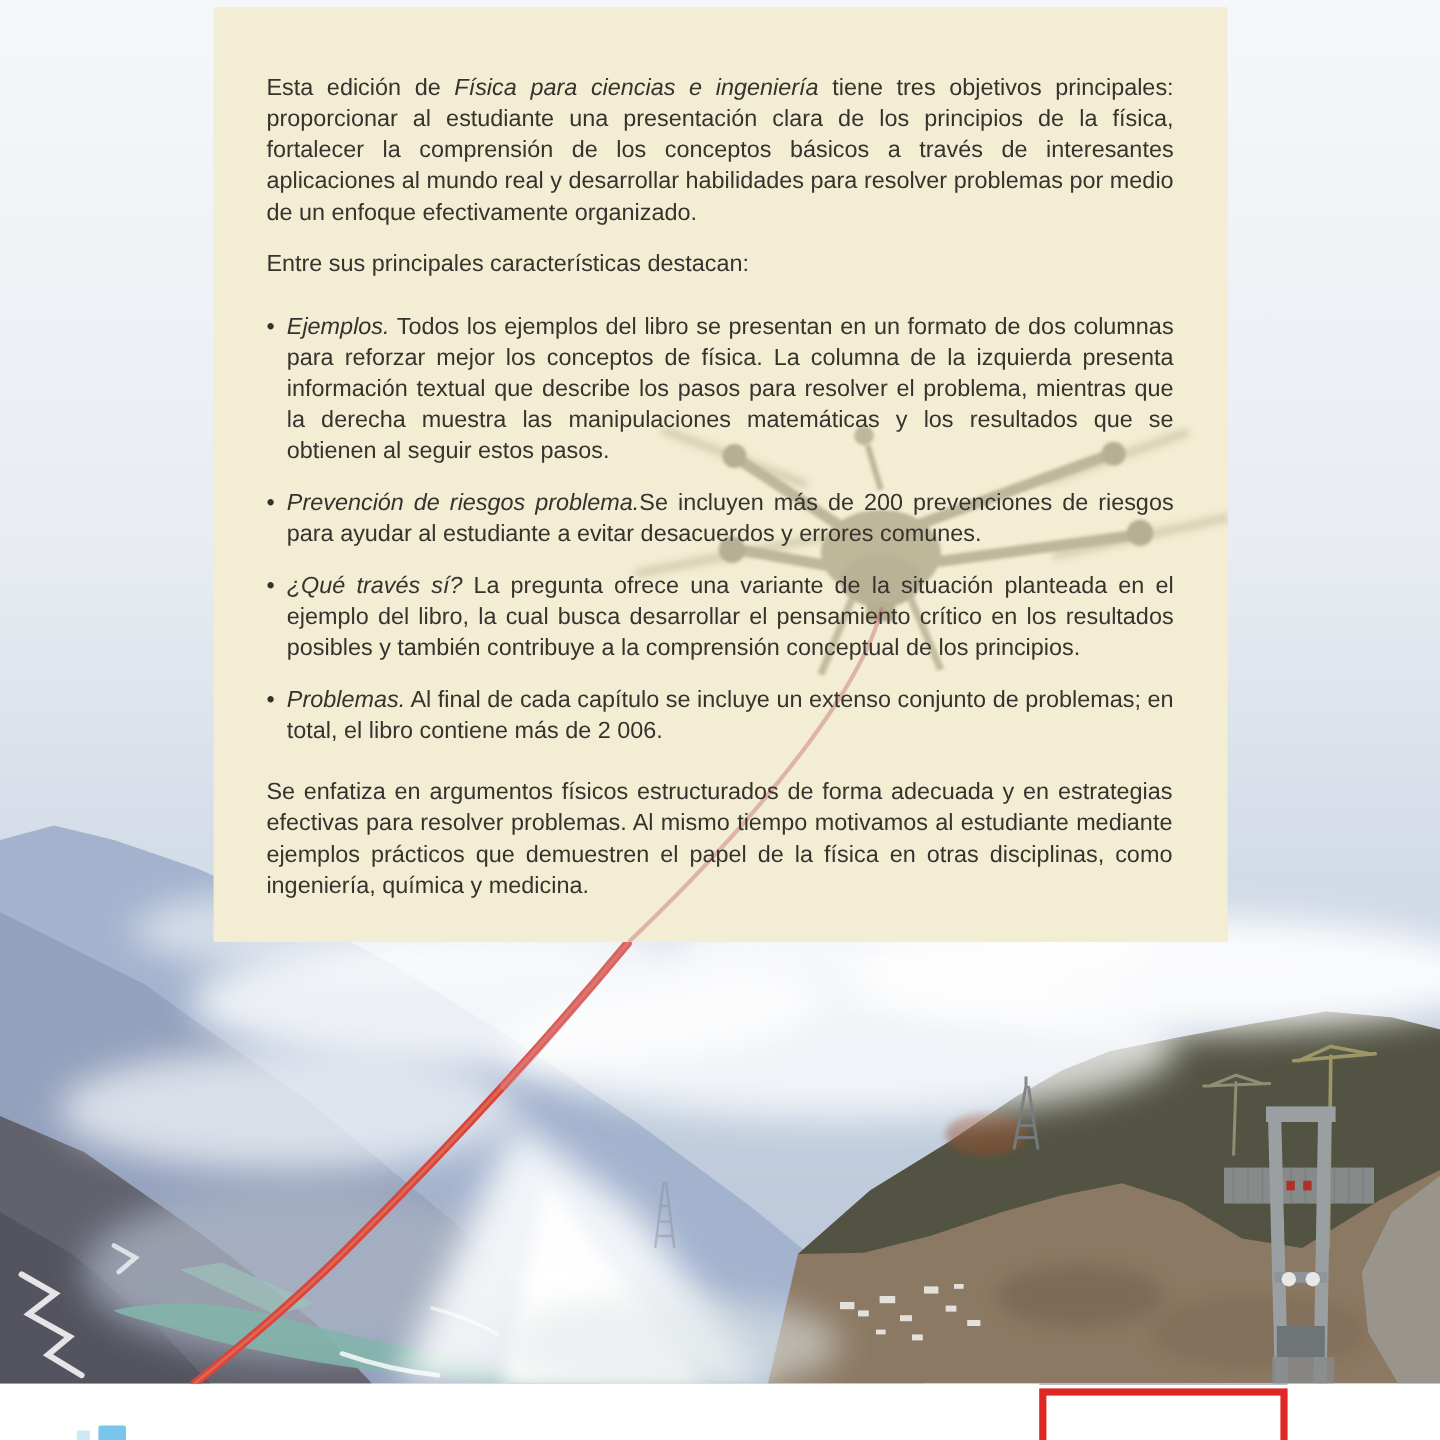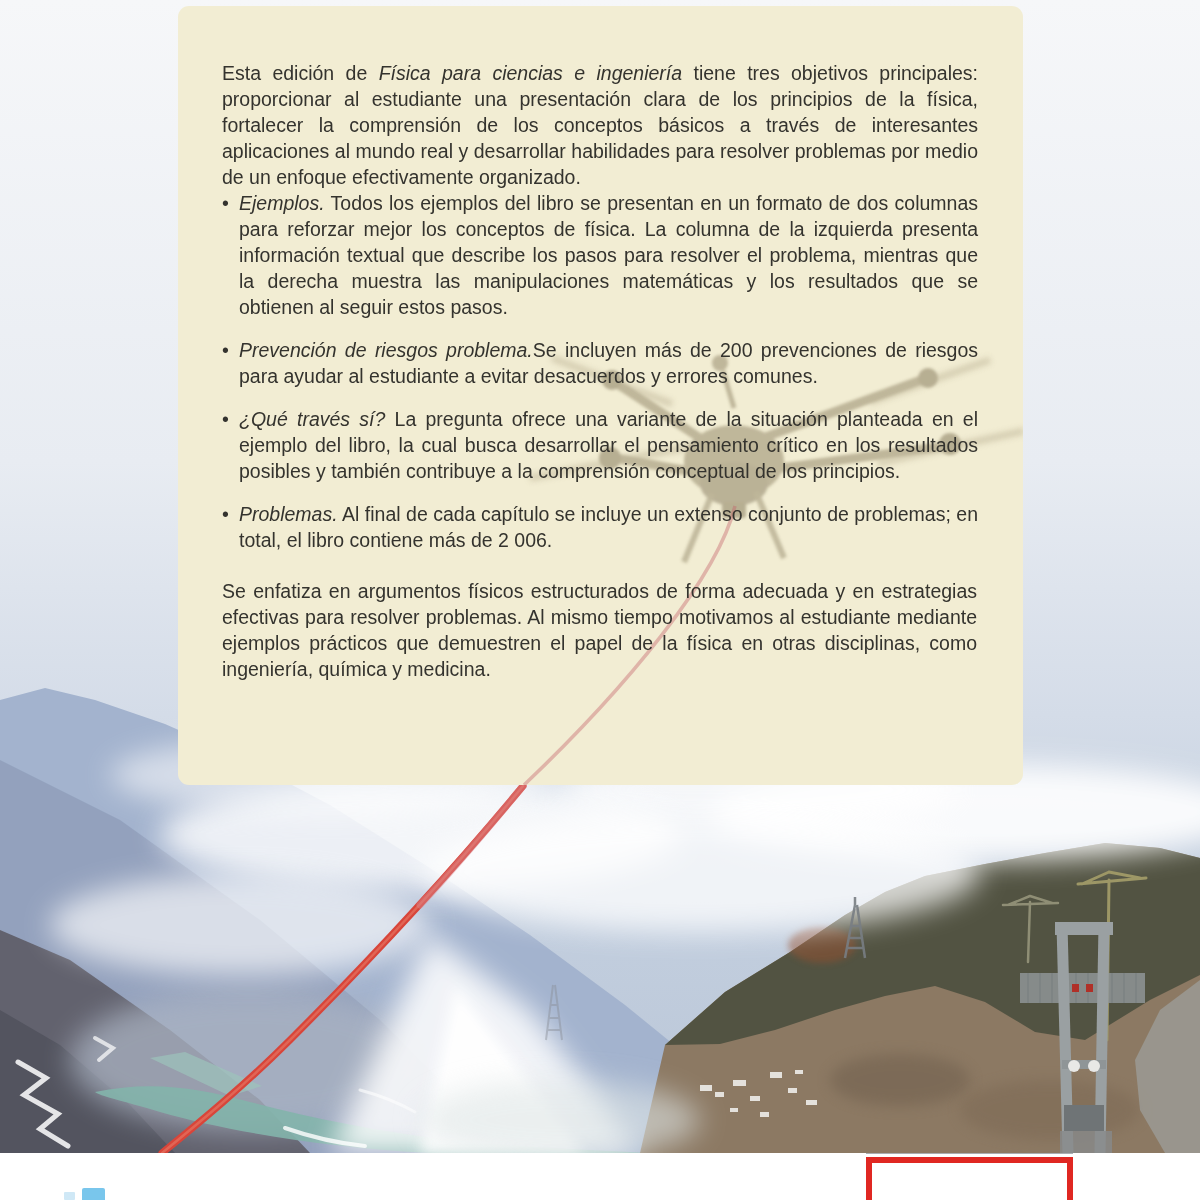--- a/index.html
+++ b/index.html
@@ -8,21 +8,20 @@
     background:#ffffff; font-family:"Liberation Sans", sans-serif;
   }
   
   .photo { position:absolute; left:0; top:0; width:1200px; height:1153px; }
   .photo svg { display:block; }
 
   
   .panel {
     position:absolute; left:178px; top:6px; width:845px; height:779px;
     background:var(--panel-bg,#f2edd3);
-    border-radius:11px;
   }
   .panel-art { position:absolute; left:0; top:0; width:845px; height:779px; }
   .panel-text {
     position:relative; padding:54px 45px 0 44px;
     color:#34332e; font-size:19.5px; line-height:26px; text-align:justify;
   }
   .it { font-style:italic; }
   p.intro { margin:0; }
   .features-heading { margin:17px 0 26px 0; text-align:left; }
   ul.features { list-style:none; margin:0; padding:0; }
@@ -203,20 +202,21 @@
         <path d="M534,488 L506,556 M578,486 L606,552" stroke="#b2a98c" stroke-width="6" opacity="0.9"></path>
         <rect x="544" y="496" width="24" height="16" rx="3" fill="#a89f82"></rect>
       </g>
 
       <path d="M557,500 C540,570 450,680 346,779" fill="none" stroke="#c2606a" stroke-width="3.5" opacity="0.4"></path>
     </svg>
 
     <div class="panel-text">
       <p class="intro"><span>Esta edición de </span><span class="it">Física para ciencias e ingeniería</span><span> tiene tres objetivos principales: proporcionar al estudiante una presentación clara de los principios de la física, fortalecer la comprensión de los conceptos básicos a través de interesantes aplicaciones al mundo real y desarrollar habilidades para resolver problemas por medio de un enfoque efectivamente organizado.</span></p>
 
+      <p class="features-heading">Entre sus principales características destacan:</p>
 
       <ul class="features">
         <li><span class="bullet">•</span><span class="it">Ejemplos.</span><span> Todos los ejemplos del libro se presentan en un formato de dos columnas para reforzar mejor los conceptos de física. La columna de la izquierda presenta información textual que describe los pasos para resolver el problema, mientras que la derecha muestra las manipulaciones matemáticas y los resultados que se obtienen al seguir estos pasos.</span></li>
         <li><span class="bullet">•</span><span class="it">Prevención de riesgos problema.</span><span>Se incluyen más de 200 prevenciones de riesgos para ayudar al estudiante a evitar desacuerdos y errores comunes.</span></li>
         <li><span class="bullet">•</span><span class="it">¿Qué través sí?</span><span> La pregunta ofrece una variante de la situación planteada en el ejemplo del libro, la cual busca desarrollar el pensamiento crítico en los resultados posibles y también contribuye a la comprensión conceptual de los principios.</span></li>
         <li><span class="bullet">•</span><span class="it">Problemas.</span><span> Al final de cada capítulo se incluye un extenso conjunto de problemas; en total, el libro contiene más de 2 006.</span></li>
       </ul>
 
       <p class="closing">Se enfatiza en argumentos físicos estructurados de forma adecuada y en estrategias efectivas para resolver problemas. Al mismo tiempo motivamos al estudiante mediante ejemplos prácticos que demuestren el papel de la física en otras disciplinas, como ingeniería, química y medicina.</p>
     </div>

